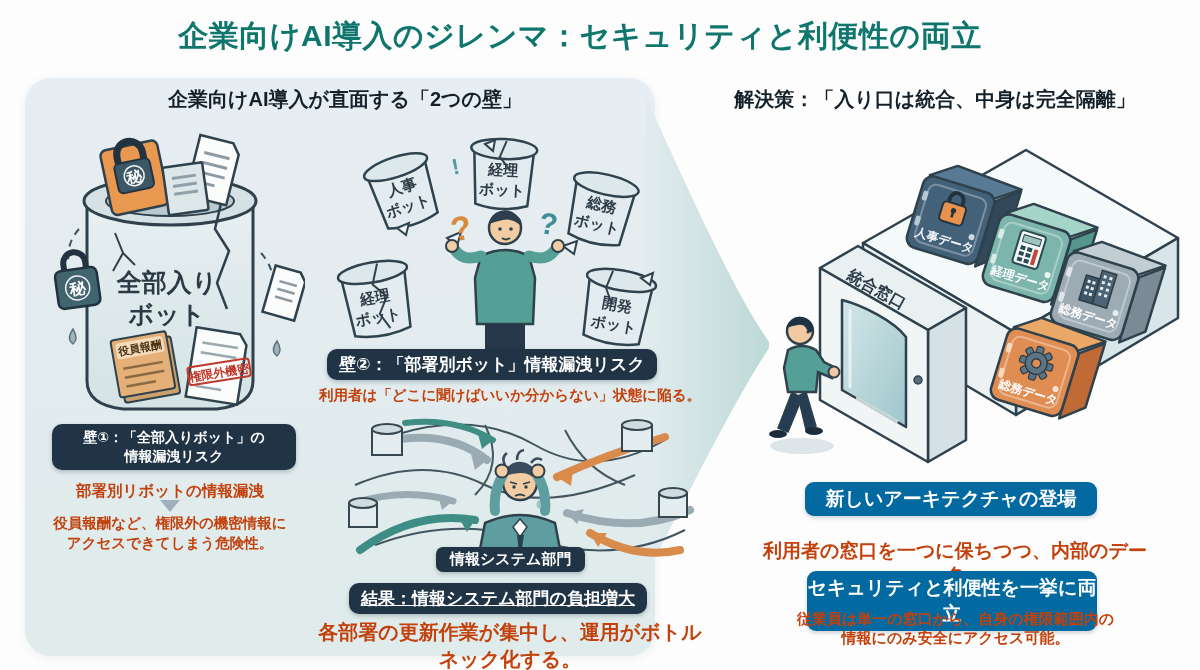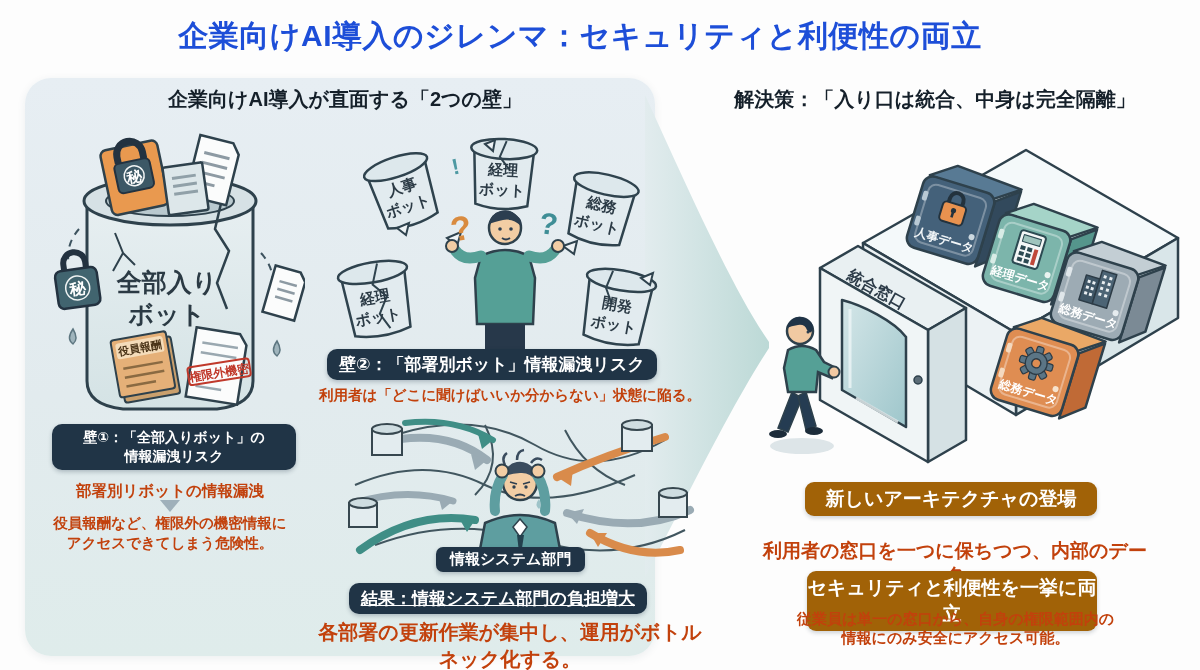--- a/index.html
+++ b/index.html
@@ -1,26 +1,26 @@
 <!DOCTYPE html>
 <html><head>
 <meta charset="utf-8">
 <style>
   html,body{margin:0;padding:0;background:#fdfdfd;}
   #stage{position:relative;width:1200px;height:670px;overflow:hidden;background:#fdfdfd;
          font-family:"Liberation Sans","DejaVu Sans",sans-serif;color:#1d2730;}
   .abs{position:absolute;}
-  .ttl{width:1160px;top:16px;left:0;text-align:center;font-size:30px;font-weight:800;color:#1d4ed8;letter-spacing:.5px;}
+  .ttl{width:1160px;top:16px;left:0;text-align:center;font-size:30px;font-weight:800;color:#0f766e;letter-spacing:.5px;}
   .sec-h{font-size:20px;font-weight:800;color:#15202a;text-align:center;}
   .panel{left:25px;top:78px;width:630px;height:578px;border-radius:26px;
          background:linear-gradient(180deg,#e7eef3 0%,#e2ebee 55%,#dfeceb 100%);
          box-shadow:0 2px 8px rgba(40,60,80,.08);}
   .badge-navy{background:#203446;color:#fff;border-radius:10px;text-align:center;
          font-weight:700;box-shadow:0 2px 4px rgba(20,40,60,.25);}
-  .badge-teal{background:#a16207;color:#fff;border-radius:9px;text-align:center;
+  .badge-teal{background:#0369a1;color:#fff;border-radius:9px;text-align:center;
          font-weight:700;box-shadow:0 2px 4px rgba(20,40,60,.2);}
   .body-t{font-weight:700;color:#c2410c;text-align:center;}
   .dn-arrow{width:0;height:0;border-left:10px solid transparent;border-right:10px solid transparent;
          border-top:12px solid #9fb0ba;}
   .svgt{font-family:"Liberation Sans","DejaVu Sans",sans-serif;font-weight:800;}
   svg{display:block;}
 </style>
 </head>
 <body>
 

